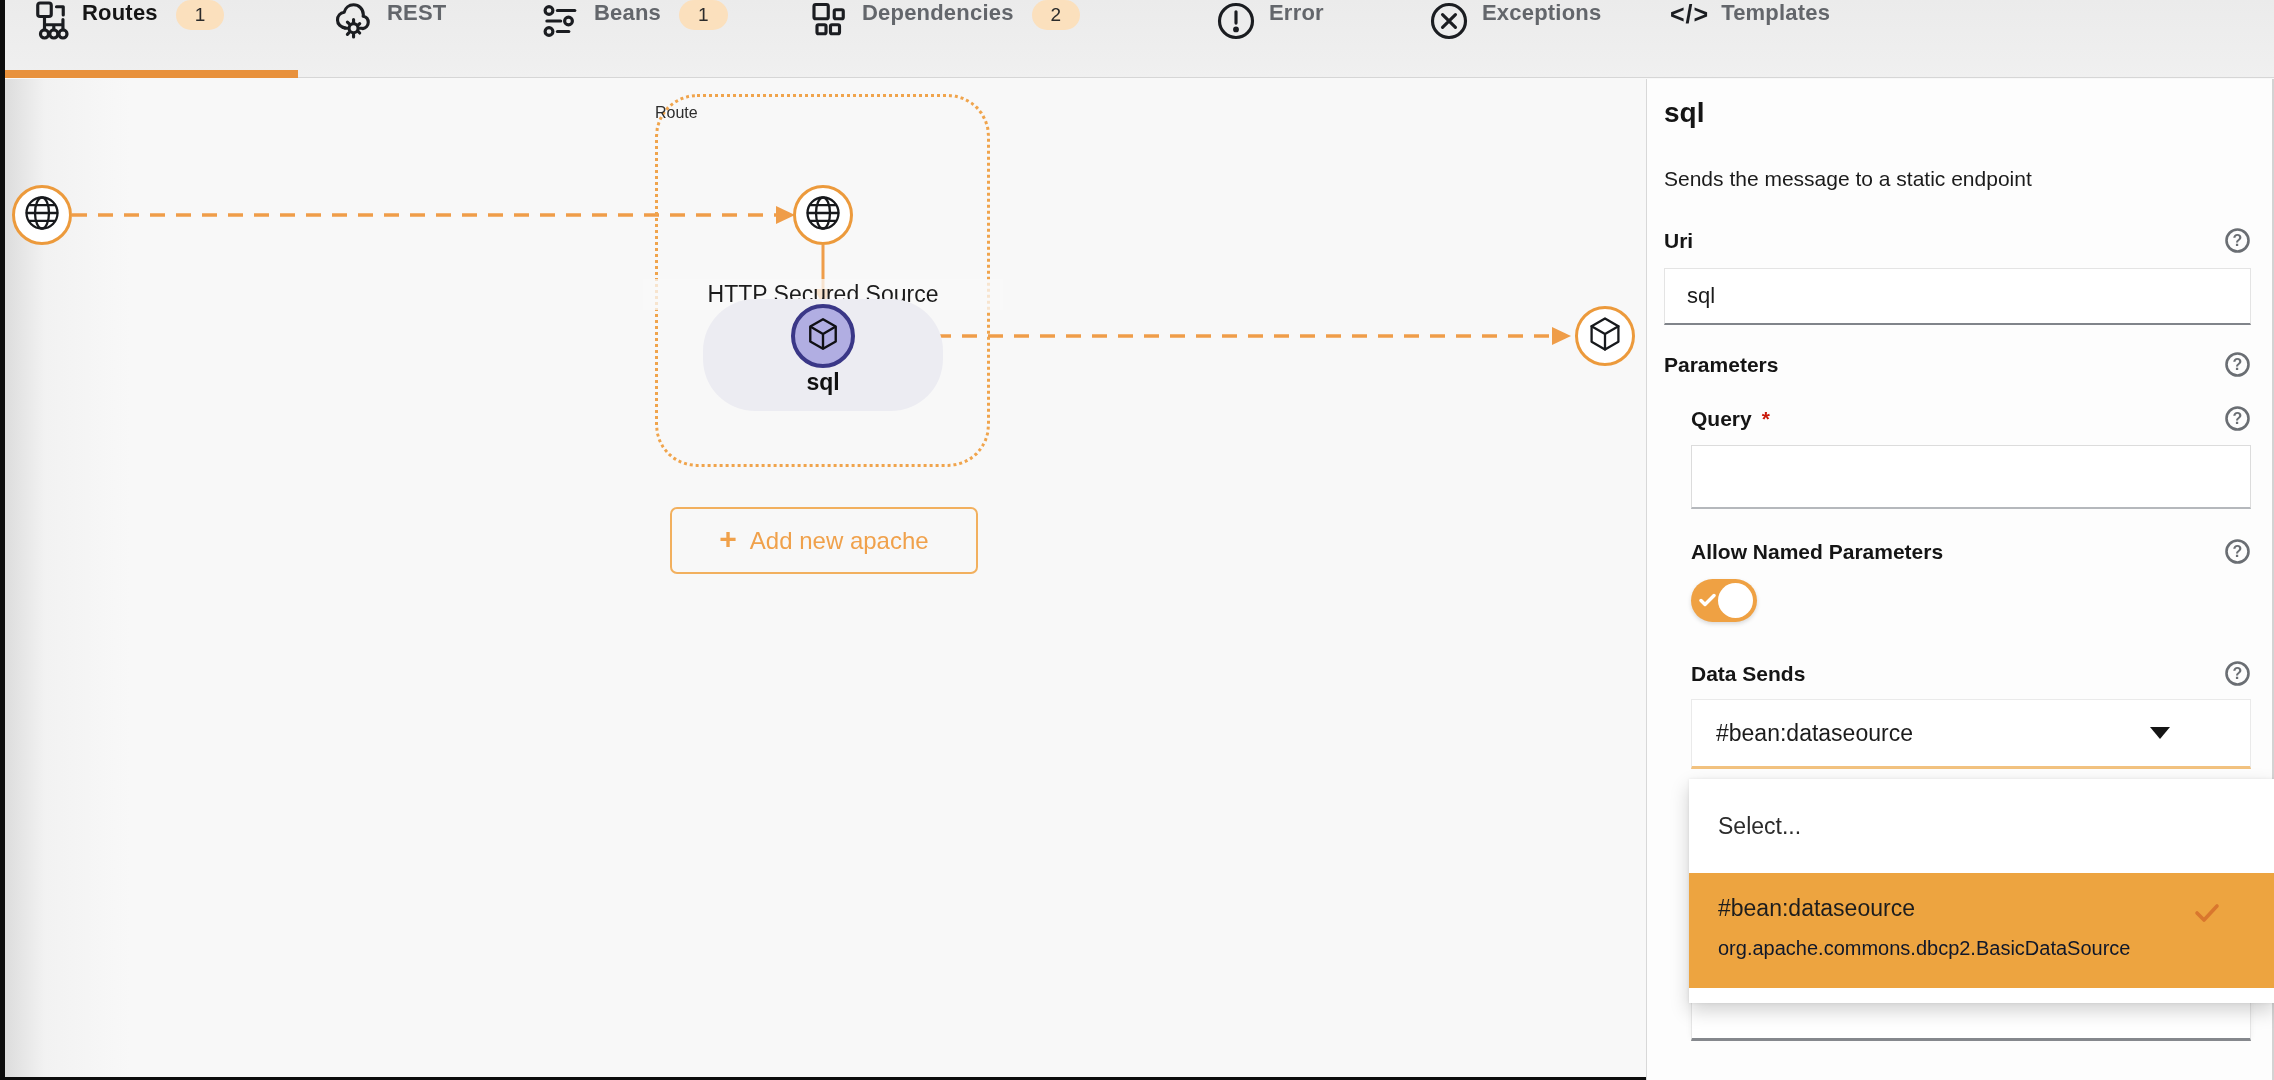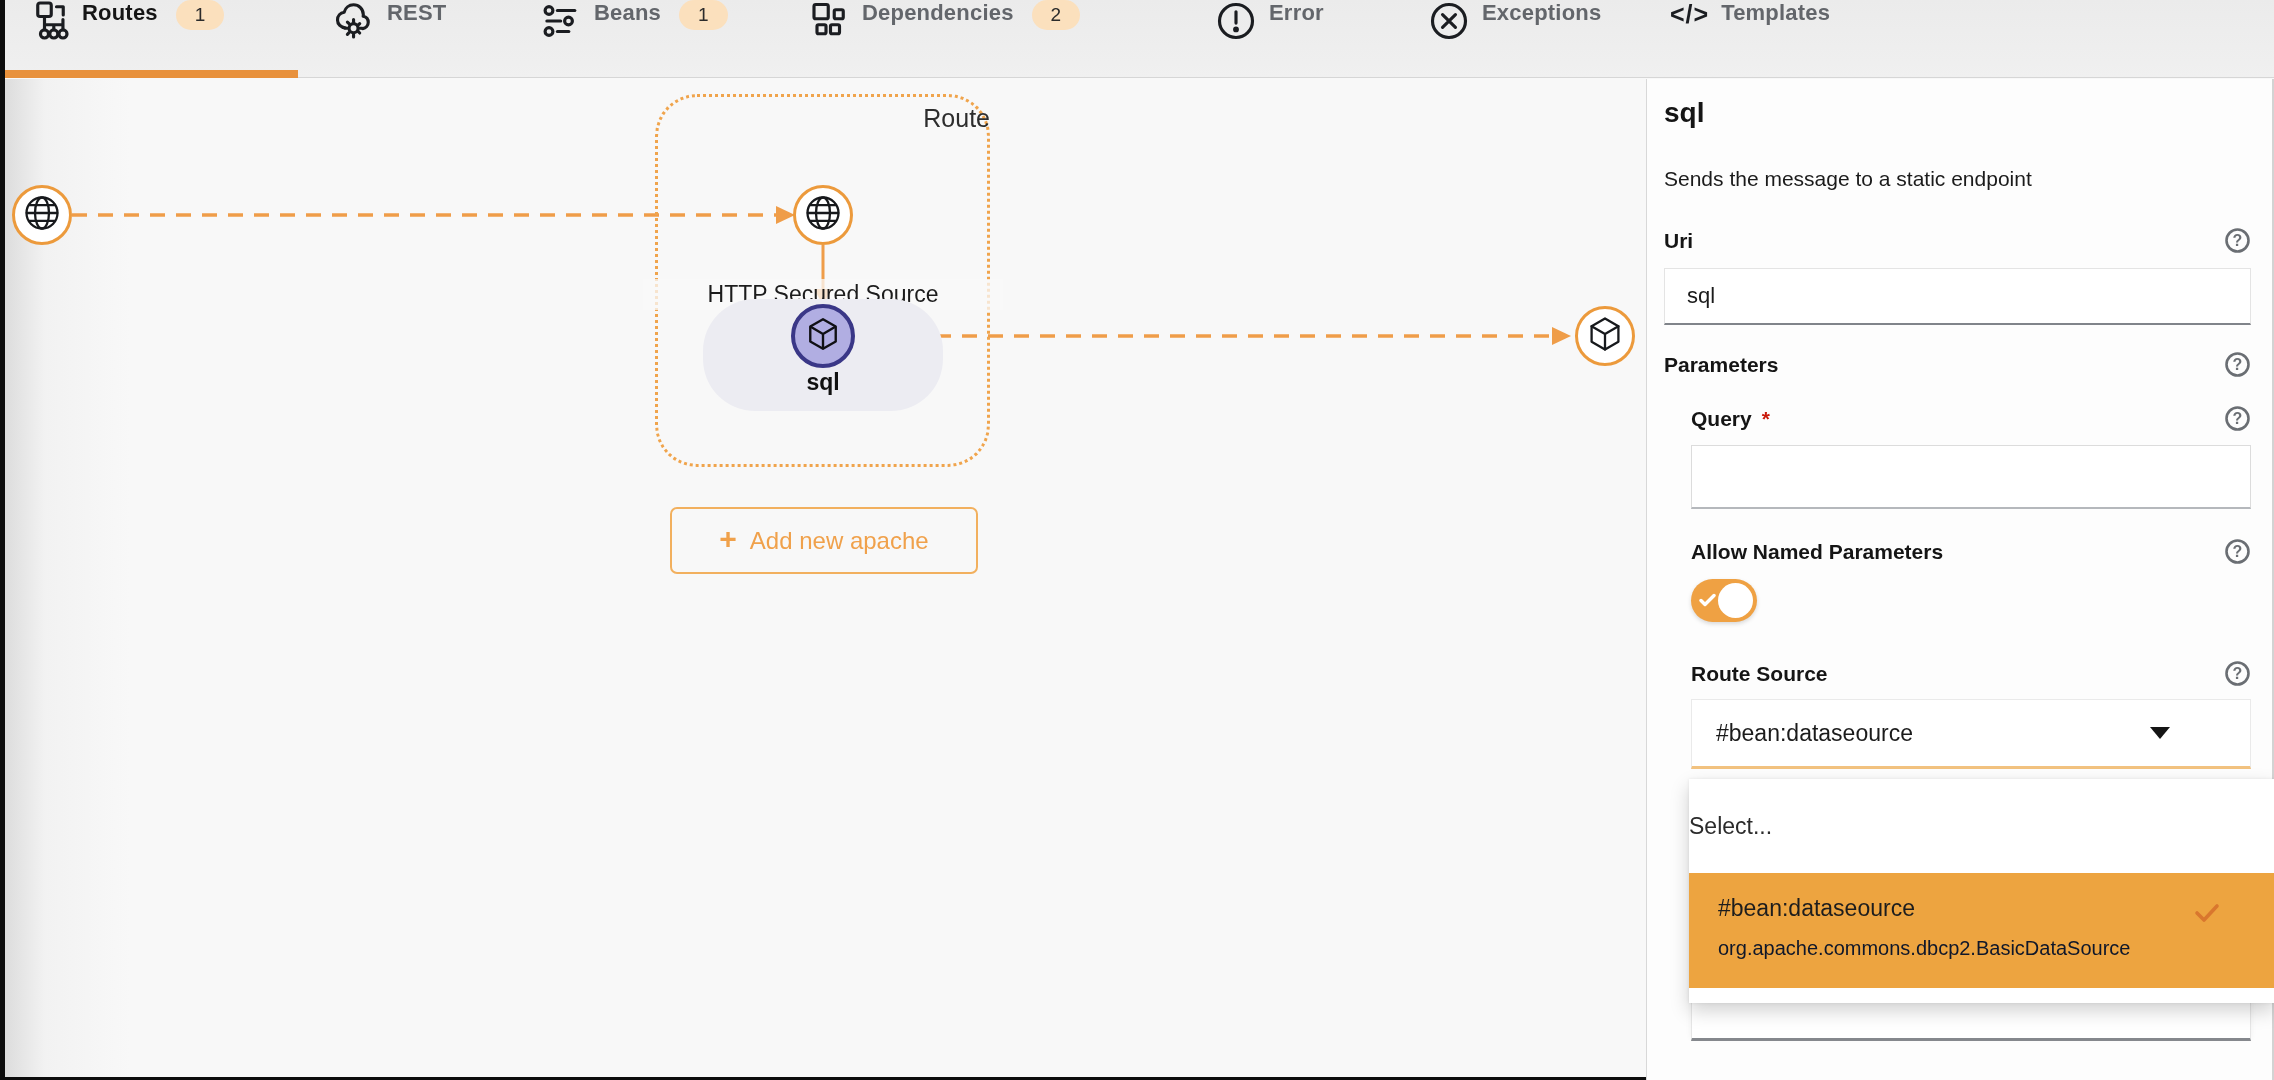--- a/index.html
+++ b/index.html
@@ -36,22 +36,22 @@
   
   .canvas {
     position:absolute; left:0; top:79px; width:1646px; height:1001px;
     background:linear-gradient(90deg,#dadada 0px,#f2f2f2 45px,#f8f8f8 130px);
   }
   .wires { position:absolute; left:0; top:0; width:1646px; height:1001px; }
   .route-box {
     position:absolute; left:655px; top:15px; width:335px; height:373px;
     border:3px dotted #f0a44c; border-radius:42px;
   }
-  .route-title { position:absolute; left:655px; top:25px; width:335px; text-align:right;
-    font-size:25px; color:#2d2d2d; }
+  .route-title { position:absolute; left:655px; top:25px; width:335px; text-align:left;
+    font-size:16px; color:#2d2d2d; }
   .node {
     position:absolute; width:60px; height:60px; border-radius:50%;
     background:#fff; border:3px solid #ec9a3c; display:flex; align-items:center; justify-content:center;
   }
   .node svg { width:40px; height:40px; stroke:#17191c; fill:none; stroke-width:2.3; stroke-linecap:round; stroke-linejoin:round; }
   .sel-pill { position:absolute; left:703px; top:220px; width:240px; height:112px;
     background:#ececf2; border-radius:52px; }
   .sql-node {
     position:absolute; left:791px; top:225px; width:64px; height:64px; border-radius:50%;
     background:#b1aee2; border:4px solid #3a3787; display:flex; align-items:center; justify-content:center;
@@ -101,21 +101,21 @@
     background:#fff; border:1px solid #eaeaea; border-bottom:3px solid #f2c27f;
     display:flex; align-items:center; padding:0 24px; cursor:pointer;
   }
   .select .sval { font-size:23px; color:#1b1b1b; flex:1; }
   .caret { width:0; height:0; border-left:10px solid transparent; border-right:10px solid transparent;
     border-top:12px solid #151515; margin-right:56px; }
   .menu {
     position:absolute; left:42px; top:700px; width:585px; height:224px; background:#fff;
     box-shadow:0 8px 18px rgba(0,0,0,.18), 0 0 3px rgba(0,0,0,.08); z-index:30;
   }
-  .opt1 { height:94px; display:flex; align-items:center; font-size:23px; color:#2b2b2b; cursor:pointer; }
+  .opt1 { height:94px; display:flex; align-items:center; padding-left:29px; font-size:23px; color:#2b2b2b; cursor:pointer; }
   .opt2 { height:115px; background:#eda440; position:relative; padding-left:29px; cursor:pointer; }
   .opt2 .olabel { position:absolute; left:29px; top:22px; font-size:23px; color:#1d1d1d; }
   .opt2 .osub   { position:absolute; left:29px; top:64px; font-size:20px; color:#0f172a; }
   .opt2 svg { position:absolute; right:52px; top:24px; width:30px; height:30px; stroke:#d9772e; stroke-width:3.6; fill:none; stroke-linecap:round; stroke-linejoin:round; }
   .hidden-field {
     position:absolute; left:44px; top:912px; width:560px; height:50px;
     background:#fff; border:1px solid #e6e6e6; border-bottom:3px solid #85888d; z-index:10;
     box-shadow:0 -3px 6px rgba(0,0,0,.06);
   }
   .sliver { position:absolute; left:438px; top:996px; width:26px; height:26px; z-index:5; }
@@ -313,21 +313,21 @@
           <text x="13.5" y="19" font-size="16" font-weight="bold" text-anchor="middle" fill="#6a6e73" font-family="Liberation Sans, sans-serif">?</text>
         </svg>
     </span>
     <div class="toggle">
       <svg viewBox="0 0 18 18">
           <path d="M2 9.5l4 4 9-9"></path>
         </svg>
       <div class="knob"></div>
     </div>
 
-    <div class="flabel" style="left:44px; top:583px;">Route Source</div>
+    <div class="flabel" style="left:44px; top:583px;">Data Sends</div>
     <span class="help" style="left:577px; top:581px;">
       <svg viewBox="0 0 27 27">
           <circle cx="13.5" cy="13.5" r="11" fill="none" stroke="#6a6e73" stroke-width="2.6"></circle>
           <text x="13.5" y="19" font-size="16" font-weight="bold" text-anchor="middle" fill="#6a6e73" font-family="Liberation Sans, sans-serif">?</text>
         </svg>
     </span>
     <div class="select">
       <span class="sval">#bean:dataseource</span>
       <span class="caret"></span>
     </div>

